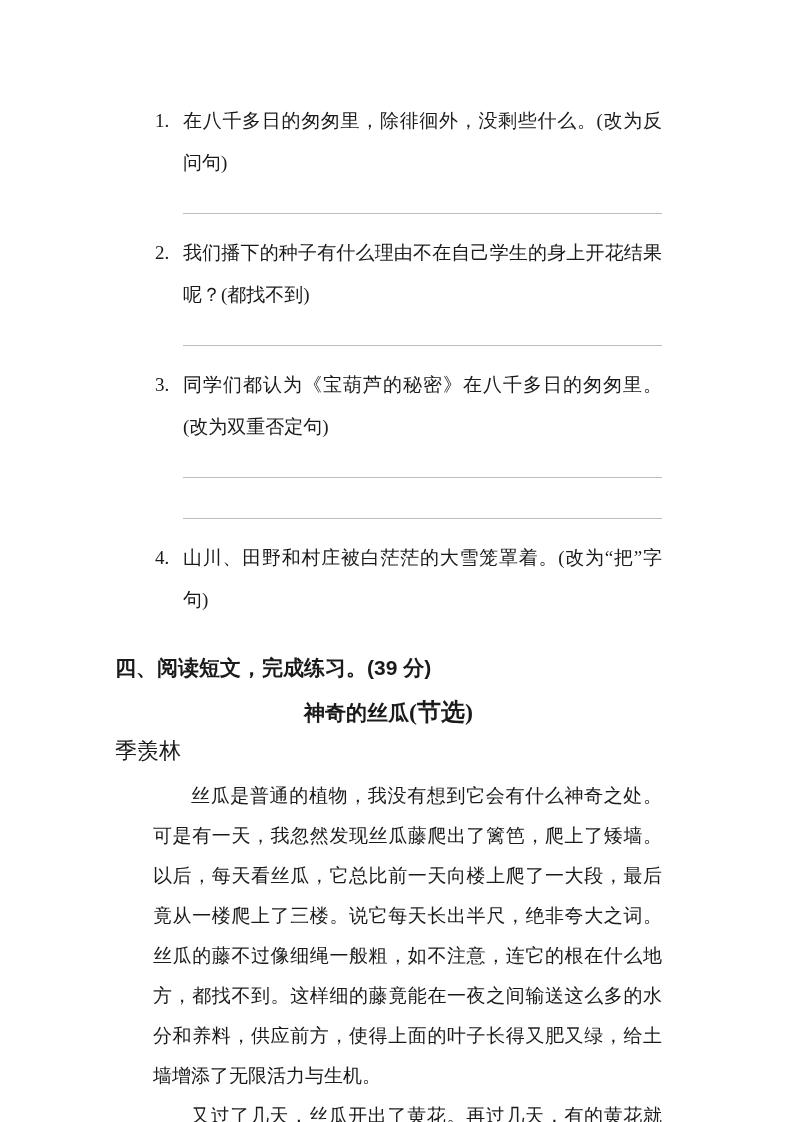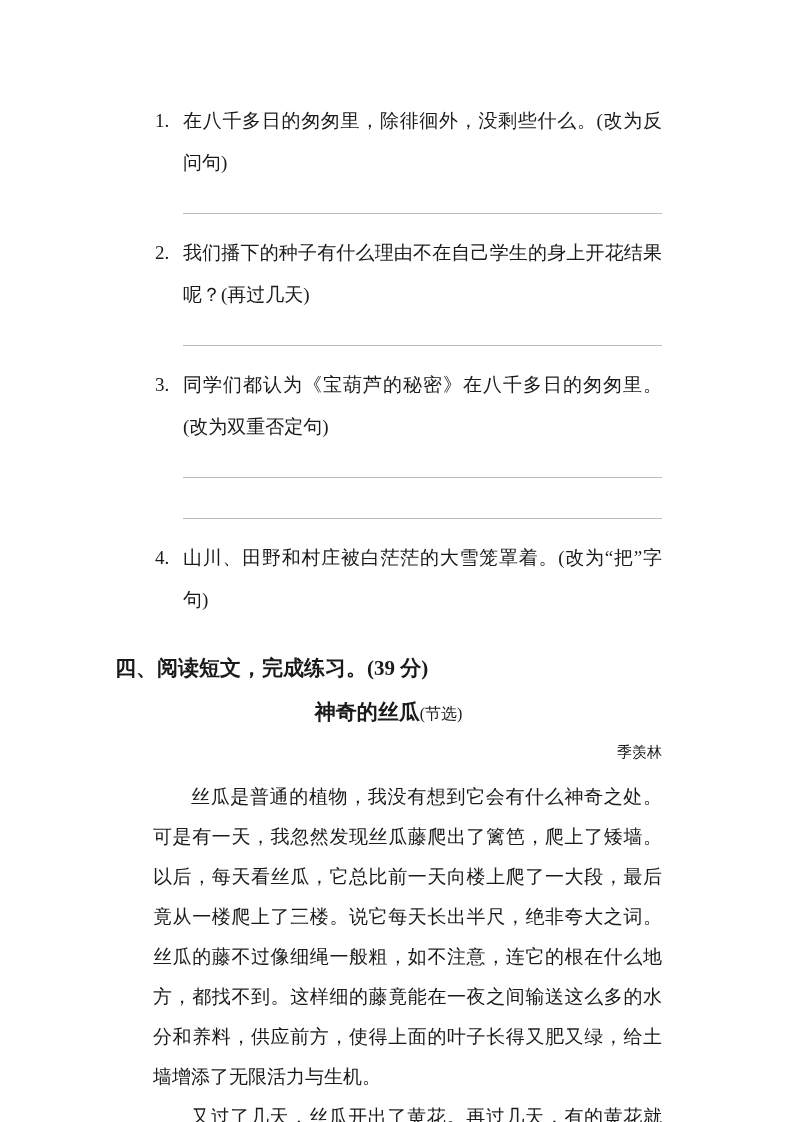--- a/index.html
+++ b/index.html
@@ -28,58 +28,58 @@
   }
   .question:last-child { margin-bottom: 0; }
   .q-num { position: absolute; left: 2px; top: 0; }
   .blank-line {
     height: 30px;
     border-bottom: 1px solid #bdbdbd;
   }
   .blank-line + .blank-line { height: 41px; }
   .section-heading {
     margin-top: 26px;
-    font-family: Liberation Serif, serif;
+    font-family: Liberation Sans, sans-serif;
     font-weight: 700;
     font-size: 21px;
     line-height: 42px;
   }
   .passage-title {
     margin-top: 4px;
     text-align: center;
     font-size: 21px;
     line-height: 38px;
   }
   .t-main {
     font-weight: 700;
     font-family: Liberation Serif, serif;
   }
-  .t-note { font-size: 16px; }
+  .t-note { font-size: 24px; font-weight: bold; }
   .passage-author {
-    text-align: right;
-    font-size: 15px;
+    text-align: left;
+    font-size: 22px;
     line-height: 38px;
   }
   .passage-body { margin-left: 38px; margin-top: 6px; }
   .passage-para {
     margin: 0;
     font-size: 19px;
     line-height: 40px;
     text-align: justify;
     text-indent: 2em;
   }
 </style>
 </head>
 <body>
 
 <div class="page">
 
   <div class="questions">
       <div class="question"><span class="q-num">1.</span><span class="q-text">在八千多日的匆匆里，除徘徊外，没剩些什么。(改为反问句)</span><div class="blank-line"></div></div>
-      <div class="question"><span class="q-num">2.</span><span class="q-text">我们播下的种子有什么理由不在自己学生的身上开花结果呢？(再过几天)</span><div class="blank-line"></div></div>
+      <div class="question"><span class="q-num">2.</span><span class="q-text">我们播下的种子有什么理由不在自己学生的身上开花结果呢？(都找不到)</span><div class="blank-line"></div></div>
       <div class="question"><span class="q-num">3.</span><span class="q-text">同学们都认为《宝葫芦的秘密》在八千多日的匆匆里。(改为双重否定句)</span><div class="blank-line"></div><div class="blank-line"></div></div>
       <div class="question"><span class="q-num">4.</span><span class="q-text">山川、田野和村庄被白茫茫的大雪笼罩着。(改为“把”字句)</span></div>
     </div>
 
   <div class="section-heading">四、阅读短文，完成练习。(39 分)</div>
 
   <div class="passage-title"><span class="t-main">神奇的丝瓜</span><span class="t-note">(节选)</span></div>
 
   <div class="passage-author">季羡林</div>
 

